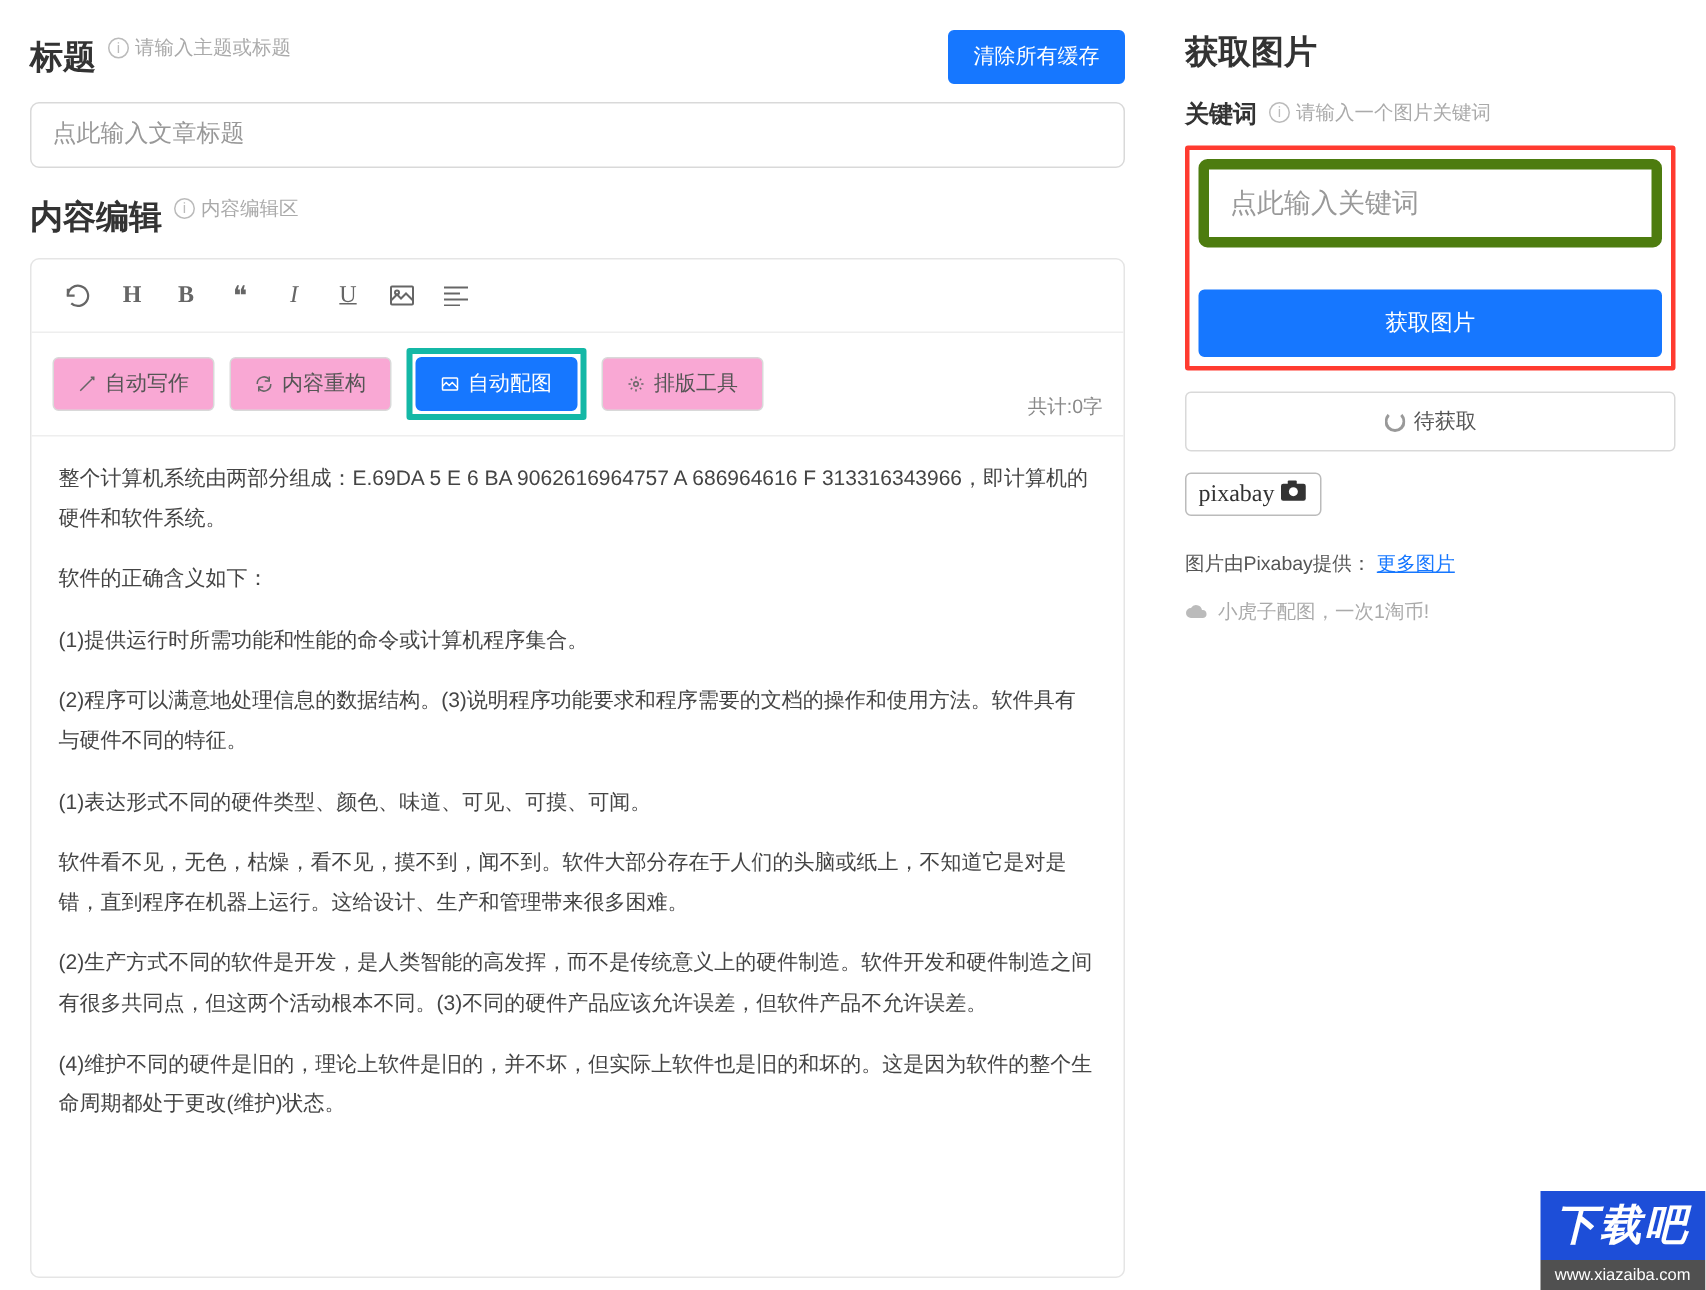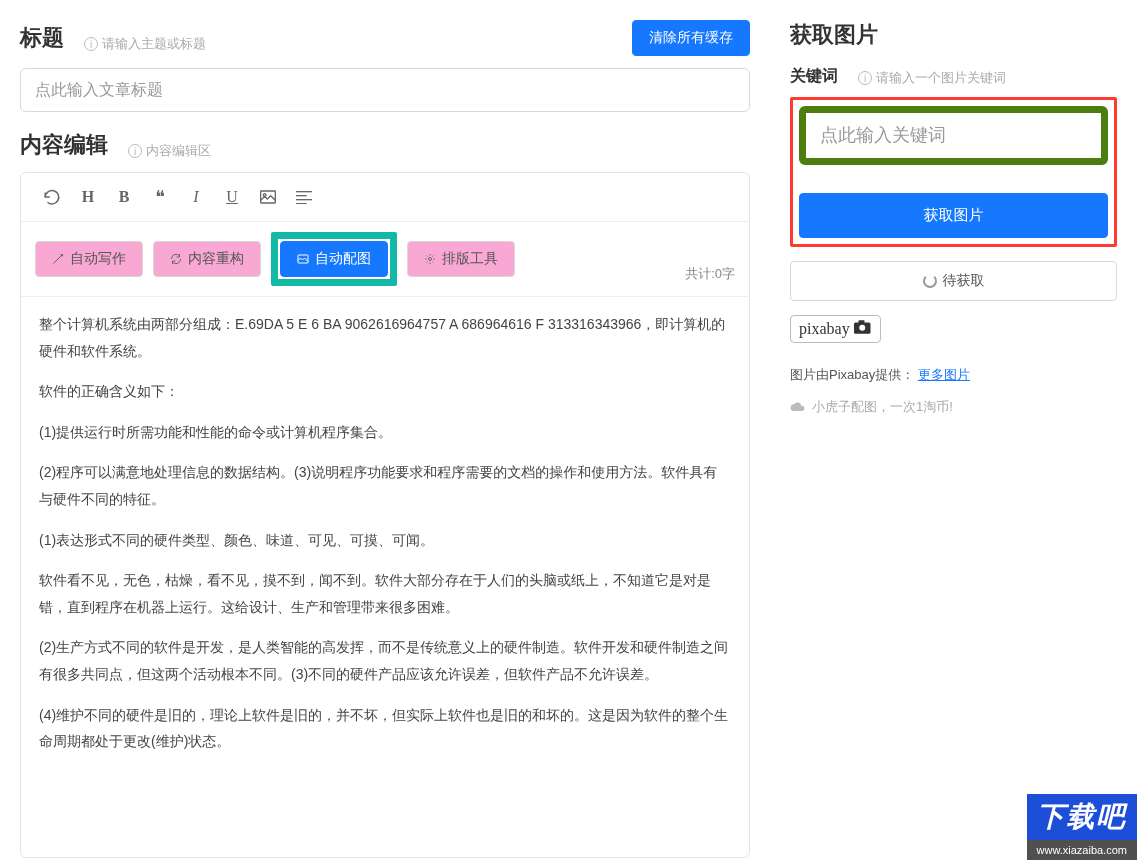--- a/index.html
+++ b/index.html
@@ -2,21 +2,21 @@
 <html><head>
   <meta charset="utf-8">
   <style>
     * { box-sizing: border-box; margin: 0; padding: 0; }
     body { font-family: -apple-system, "PingFang SC", "Microsoft YaHei", sans-serif; background: #fff; color: #333; font-size: 14px; }
     .container { display: flex; width: 1137px; height: 860px; }
     .main { flex: 1; padding: 20px; max-width: 770px; }
     .sidebar { width: 367px; padding: 20px; }
     
     .section-header { display: flex; align-items: center; justify-content: space-between; margin-bottom: 12px; }
-    .section-title-group { display: flex; align-items: flex-end; gap: 20px; }
+    .section-title-group { display: flex; align-items: flex-start; gap: 8px; }
     .section-title { font-size: 22px; font-weight: 600; color: #333; }
     .section-hint { font-size: 13px; color: #aaa; display: inline-flex; align-items: center; gap: 4px; }
     .hint-icon { display: inline-flex; width: 14px; height: 14px; border: 1px solid #bbb; border-radius: 50%; align-items: center; justify-content: center; font-size: 10px; color: #bbb; }
     
     .btn { display: inline-flex; align-items: center; gap: 6px; padding: 8px 16px; border-radius: 4px; border: 1px solid transparent; cursor: pointer; font-size: 14px; font-family: Liberation Serif, serif; }
     .btn-primary { background: #1677ff; color: #fff; border-color: #1677ff; }
     .btn-default { background: #f9a8d4; color: #555; border-color: #d9d9d9; }
     .btn-block { width: 100%; justify-content: center; padding: 12px; font-size: 15px; }
     
     .title-input { width: 100%; padding: 12px 14px; border: 1px solid #d9d9d9; border-radius: 6px; font-size: 16px; color: #555; margin-bottom: 18px; }
@@ -24,21 +24,21 @@
     
     .editor-panel { border: 1px solid #e5e5e5; border-radius: 6px; }
     .toolbar-row { display: flex; align-items: center; padding: 10px 14px; border-bottom: 1px solid #eee; gap: 2px; }
     .tb-btn { display: inline-flex; align-items: center; justify-content: center; width: 34px; height: 28px; color: #666; font-size: 16px; cursor: pointer; border-radius: 3px; }
     .tb-btn.serif { font-family: Georgia, serif; }
     
     .action-row { display: flex; align-items: center; padding: 10px 14px; gap: 10px; border-bottom: 1px solid #eee; }
     .action-row .spacer { flex: 1; }
     .count-text { color: #888; font-size: 13px; margin-top: 29px; }
     
-    .highlight-box { border: 7px solid #14b8a6; padding: 2px; border-radius: 2px; display: inline-block; }
+    .highlight-box { border: 4px solid #14b8a6; padding: 2px; border-radius: 2px; display: inline-block; }
     
     .editor-content { padding: 14px 18px; line-height: 1.9; color: #444; height: 560px; overflow: hidden; }
     .editor-content p { margin-bottom: 14px; }
     
     .keyword-input { width: 100%; padding: 12px 14px; border: 7px solid #4d7c0f; border-radius: 6px; font-size: 18px; margin-bottom: 28px; }
     .keyword-input::placeholder { color: #999; }
     
     .pending-bar { width: 100%; padding: 10px; border: 1px solid #d9d9d9; border-radius: 4px; text-align: center; color: #555; margin-top: 14px; display: flex; align-items: center; justify-content: center; gap: 6px; }
     .spinner-icon { width: 14px; height: 14px; border: 2px solid #999; border-top-color: transparent; border-radius: 50%; display: inline-block; }
     

